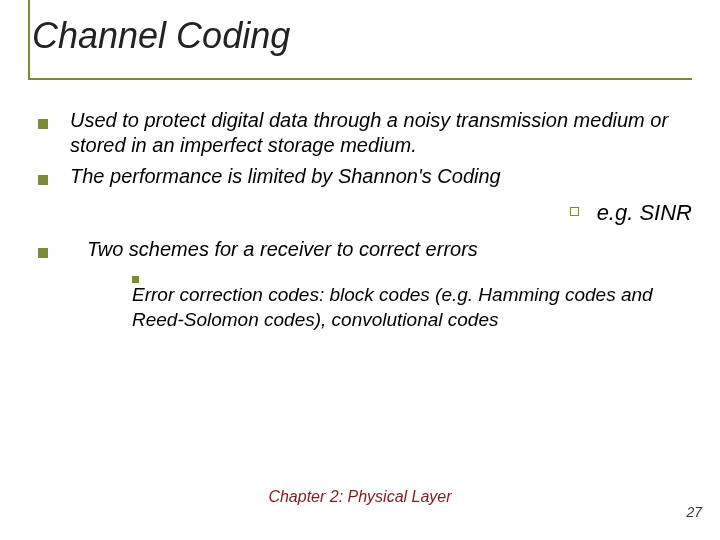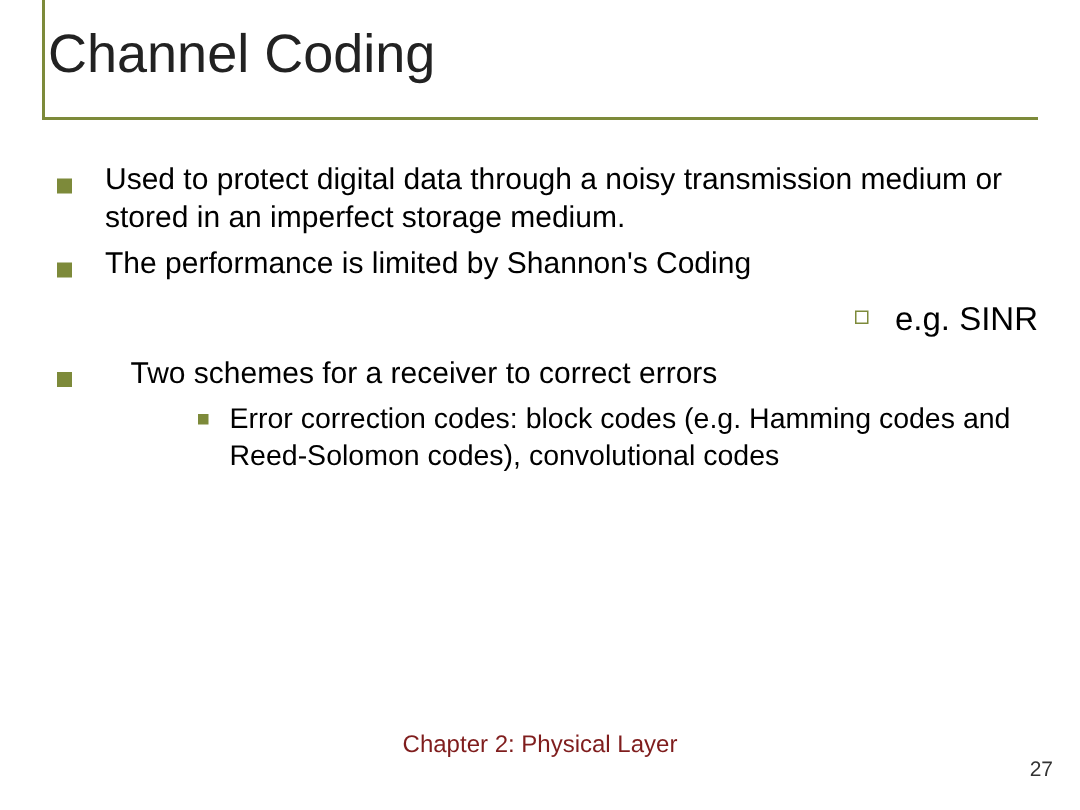--- a/index.html
+++ b/index.html
@@ -1,15 +1,15 @@
 <!DOCTYPE html>
 <html><head>
 <meta charset="utf-8">
 <style>
-  * { margin: 0; padding: 0; box-sizing: border-box; }
+  * { margin: 0; padding: 0; box-sizing: border-box; font-style: italic; }
   body {
     width: 720px;
     height: 540px;
     background: #ffffff;
     font-family: Arial, Helvetica, sans-serif;
     position: relative;
     overflow: hidden;
     padding: 10px 28px 0 28px;
   }
   .title-wrap {
@@ -74,20 +74,21 @@
   .lvl2 .text {
     font-size: 22px;
     color: #000;
     line-height: 1.3;
   }
   .lvl3 {
     display: flex;
     align-items: flex-start;
     margin-left: 94px;
     margin-top: 4px;
+    flex-direction: column;
   }
   .lvl3 .bullet-sq-sm {
     flex: 0 0 auto;
     width: 7px; height: 7px;
     background: #7d8a3a;
     margin-top: 8px;
     margin-right: 14px;
   }
   .lvl3 .text {
     font-size: 19px;

